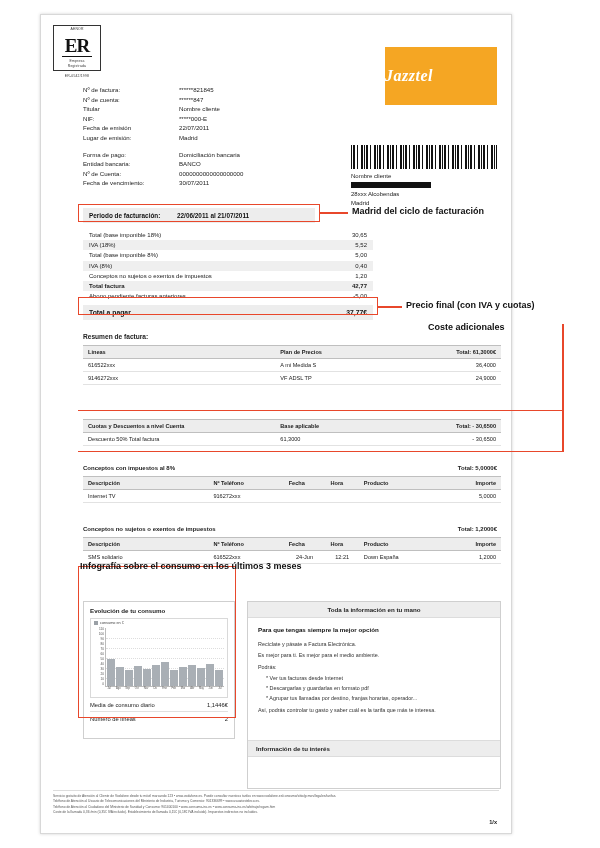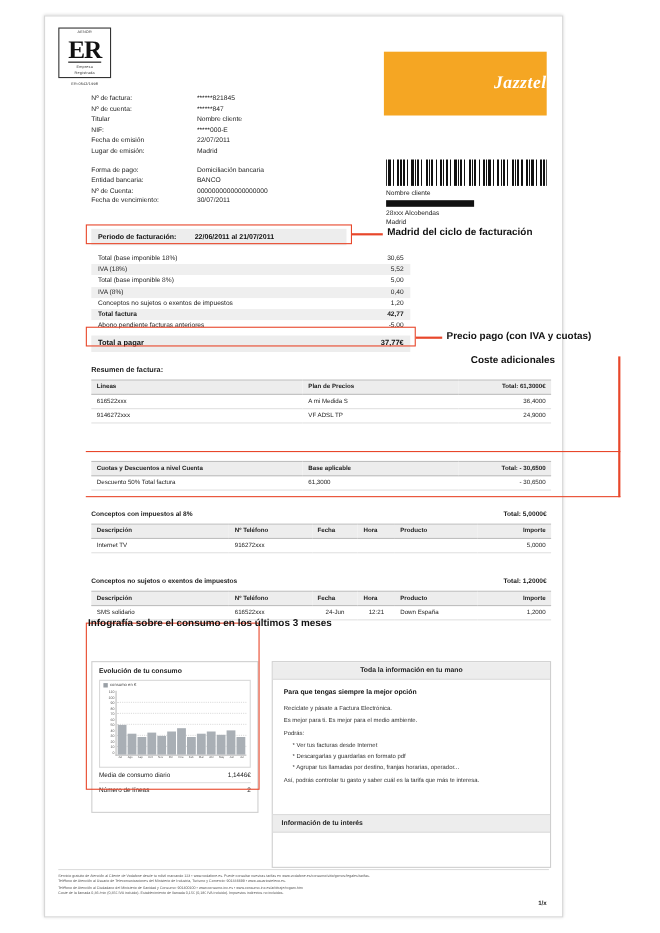--- a/index.html
+++ b/index.html
@@ -22,31 +22,31 @@
   }
   
   .logo-er{
     position:absolute;left:12px;top:10px;width:48px;height:46px;
     border:1px solid #333;box-sizing:border-box;
     font-size:3.2px;line-height:1.25;text-align:center;color:#333;
     padding-top:1px;
   }
   .logo-er .er{
     font-family:"Liberation Serif", serif;
-    font-size:23px;font-weight:bold;line-height:19px;letter-spacing:-1px;
+    font-size:19px;font-weight:bold;line-height:19px;letter-spacing:-1px;
     color:#111;display:block;margin-top:5px;
   }
   .logo-er .erbar{
     display:block;width:30px;height:1px;background:#111;margin:1px auto 2px;
   }
   .logo-er .small{display:block;font-size:3.4px;letter-spacing:.2px;}
   .logo-jz{
     position:absolute;right:14px;top:32px;
     width:112px;height:58px;background:#F5A623;
-    display:flex;align-items:center;justify-content:flex-end;padding-left:36px;
+    display:flex;align-items:center;justify-content:flex-start;
   }
   .logo-jz span{
     font-family:"Liberation Serif", serif;
     font-style:italic;font-weight:bold;color:#fff;font-size:16px;letter-spacing:.5px;
   }
   
   .kv{position:absolute;left:42px;top:70px;width:260px;font-size:6.1px;line-height:9.6px;color:#222;}
   .kv .row{display:flex;}
   .kv .k{width:96px;}
   .kv .v{flex:1;}
@@ -431,21 +431,21 @@
   </div>
   <div class="pagenum">1/x</div>
 </div>
 
 <div class="hl" style="left:78px;top:204px;width:242px;height:18px"></div>
 <div class="redline" style="left:320px;top:212px;width:28px"></div>
 <div class="ann" style="left:352px;top:206px">Madrid del ciclo de facturación</div>
 
 <div class="hl" style="left:78px;top:297px;width:300px;height:18px"></div>
 <div class="redline" style="left:378px;top:306px;width:24px"></div>
-<div class="ann" style="left:406px;top:300px">Precio pago (con IVA y cuotas)</div>
+<div class="ann" style="left:406px;top:300px">Precio final (con IVA y cuotas)</div>
 
 <div class="hl" style="left:78px;top:410px;width:486px;height:42px;border-left:none;border-right:none;"></div>
 <div class="redline" style="left:562px;top:410px;width:2px;height:0;"></div>
 <div style="position:absolute;left:562px;top:324px;width:1.6px;height:128px;background:#E8472B"></div>
 <div class="ann" style="left:428px;top:322px">Coste adicionales</div>
 
 <div class="hl" style="left:78px;top:566px;width:158px;height:152px"></div>
 <div class="redline" style="left:78px;top:568px;width:0;"></div>
 <div class="ann" style="left:80px;top:561px">Infografía sobre el consumo en los últimos 3 meses</div>
 

